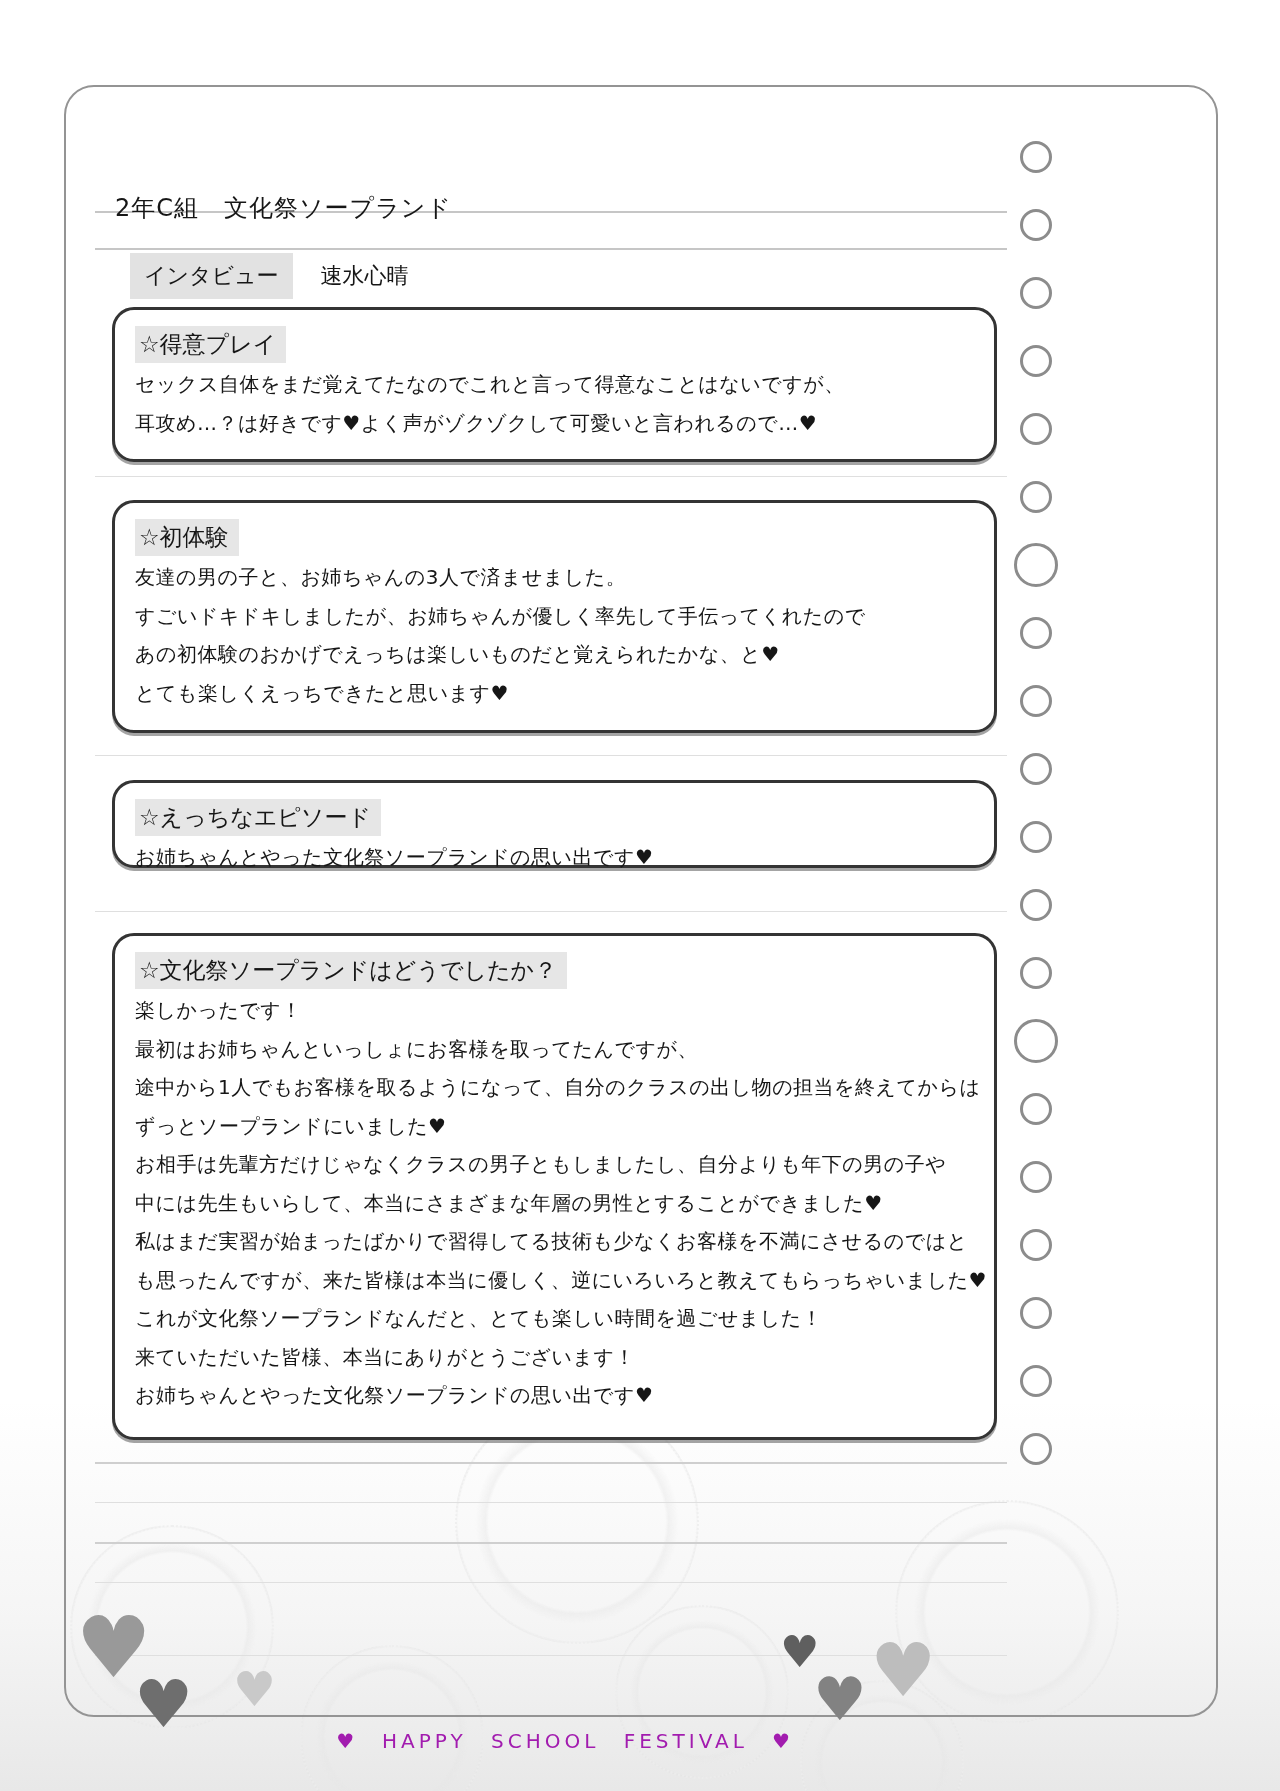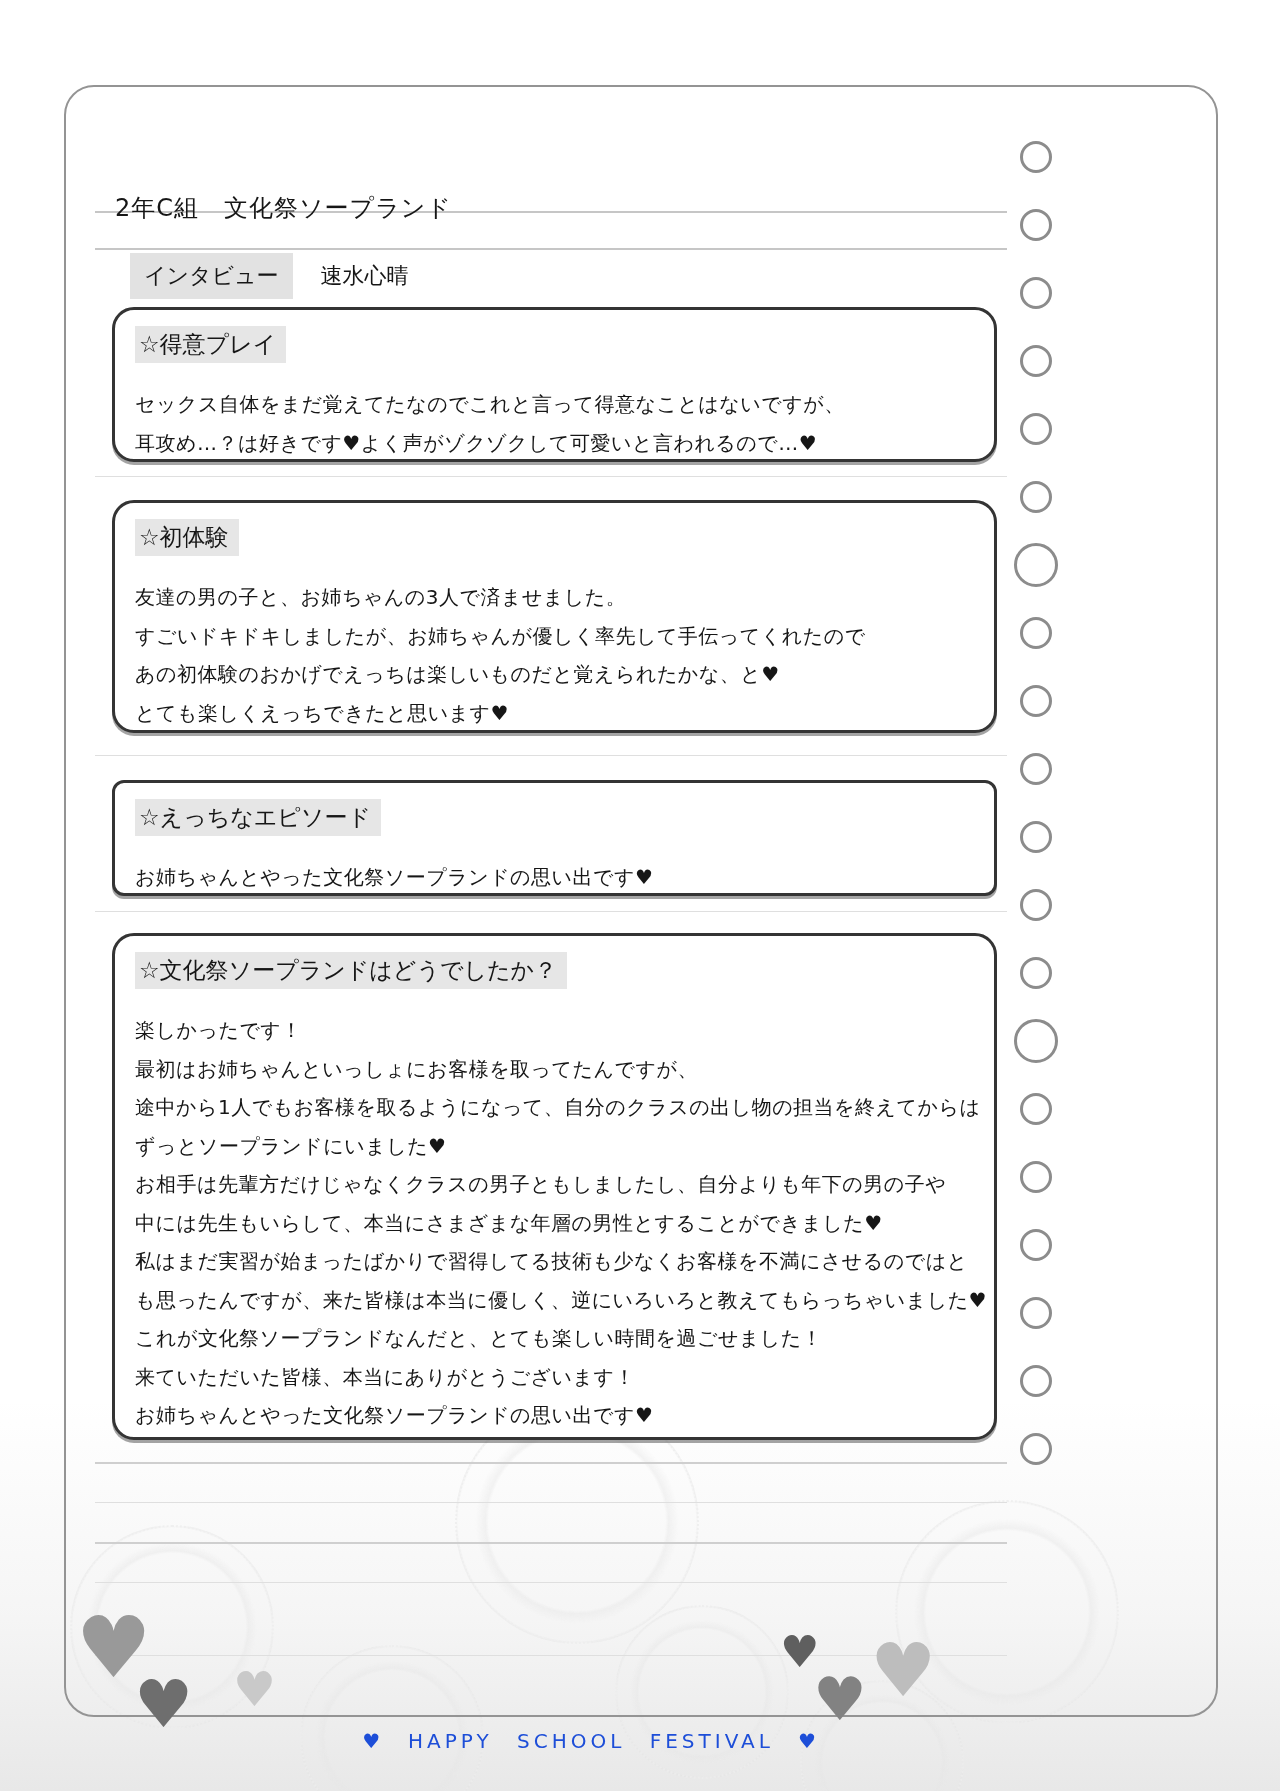--- a/index.html
+++ b/index.html
@@ -41,41 +41,40 @@
   }
   .interview-name{margin-left:28px;}
   .qa-box{
     position:absolute;left:112px;width:885px;background:#ffffff;
     border:3px solid #343434;border-radius:22px;
     box-shadow:0 3px 0 rgba(90,90,90,0.55);
     padding:16px 8px 0 20px;box-sizing:border-box;
   }
   .box1{top:307px;height:155px;}
   .box2{top:500px;height:233px;}
-  .box3{top:780px;height:116px;border-radius:12px;}
+  .box3{top:780px;height:88px;}
   .box4{top:933px;height:507px;}
   .box-heading{
     display:inline-block;background:#e6e6e6;font-size:23px;
-    padding:3px 10px 3px 4px;margin-bottom:22px;white-space:nowrap;
+    padding:3px 10px 3px 4px;margin-bottom:2px;white-space:nowrap;
   }
   .box-line{
     font-size:20px;line-height:38.5px;white-space:nowrap;letter-spacing:0.5px;
   }
   .hole{
     position:absolute;border:3px solid #8c8c8c;border-radius:50%;
     background:#ffffff;box-sizing:border-box;
   }
   .heart{
     position:absolute;line-height:1;pointer-events:none;
   }
   .footer-caption{
     position:absolute;left:0;top:1728px;width:1130px;text-align:center;
-    font-size:20px;letter-spacing:4px;word-spacing:14px;color:#1d4ed8;
+    font-size:20px;letter-spacing:4px;word-spacing:14px;color:#a21caf;
     white-space:nowrap;
-    padding-left:26px;
   }
 </style>
 </head>
 <body>
 
 <div class="bottom-shade"></div>
 <div class="lace" style="left:455px;top:1400px;width:240px;height:240px;"></div>
 <div class="lace" style="left:70px;top:1525px;width:200px;height:200px;"></div>
 <div class="lace" style="left:895px;top:1500px;width:220px;height:220px;"></div>
 <div class="lace" style="left:615px;top:1605px;width:170px;height:170px;"></div>

